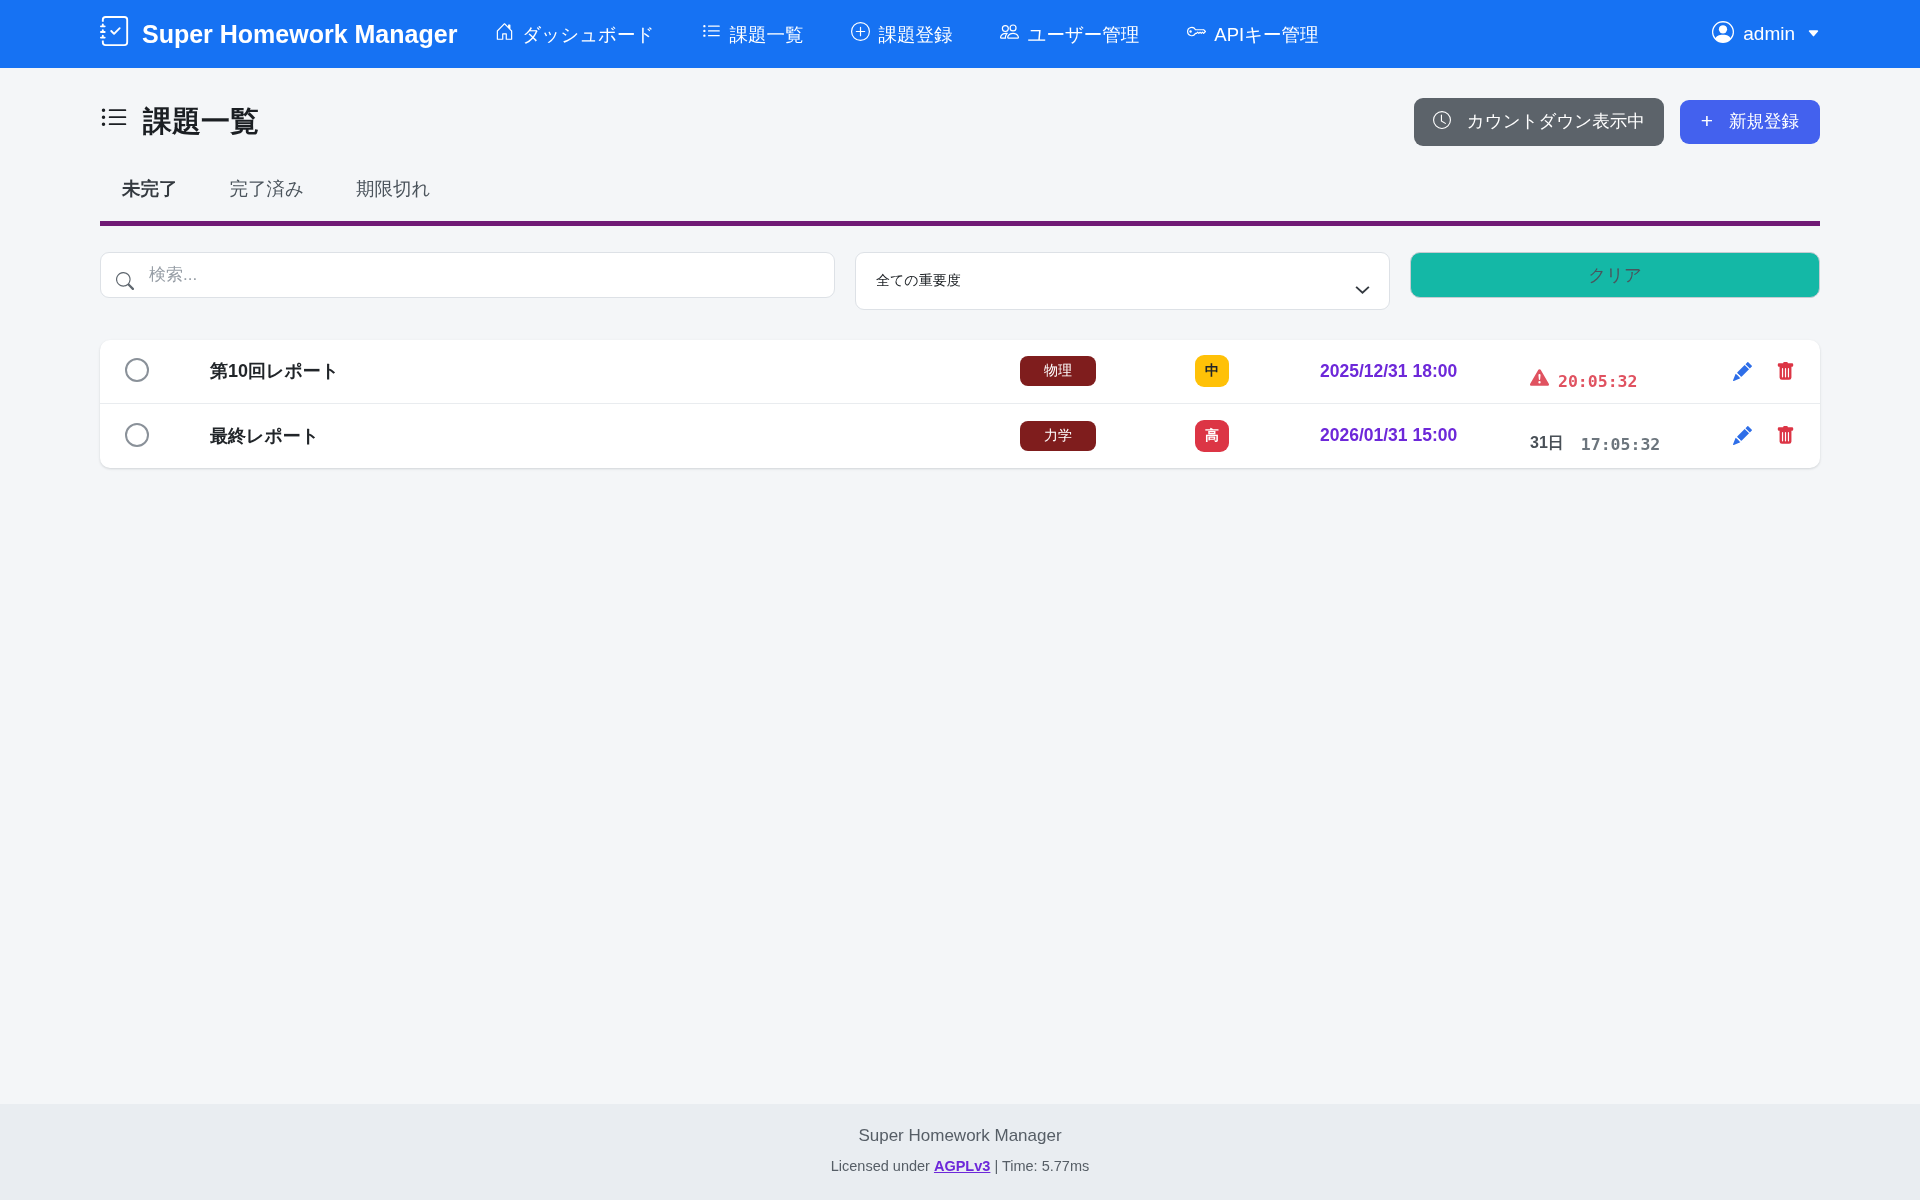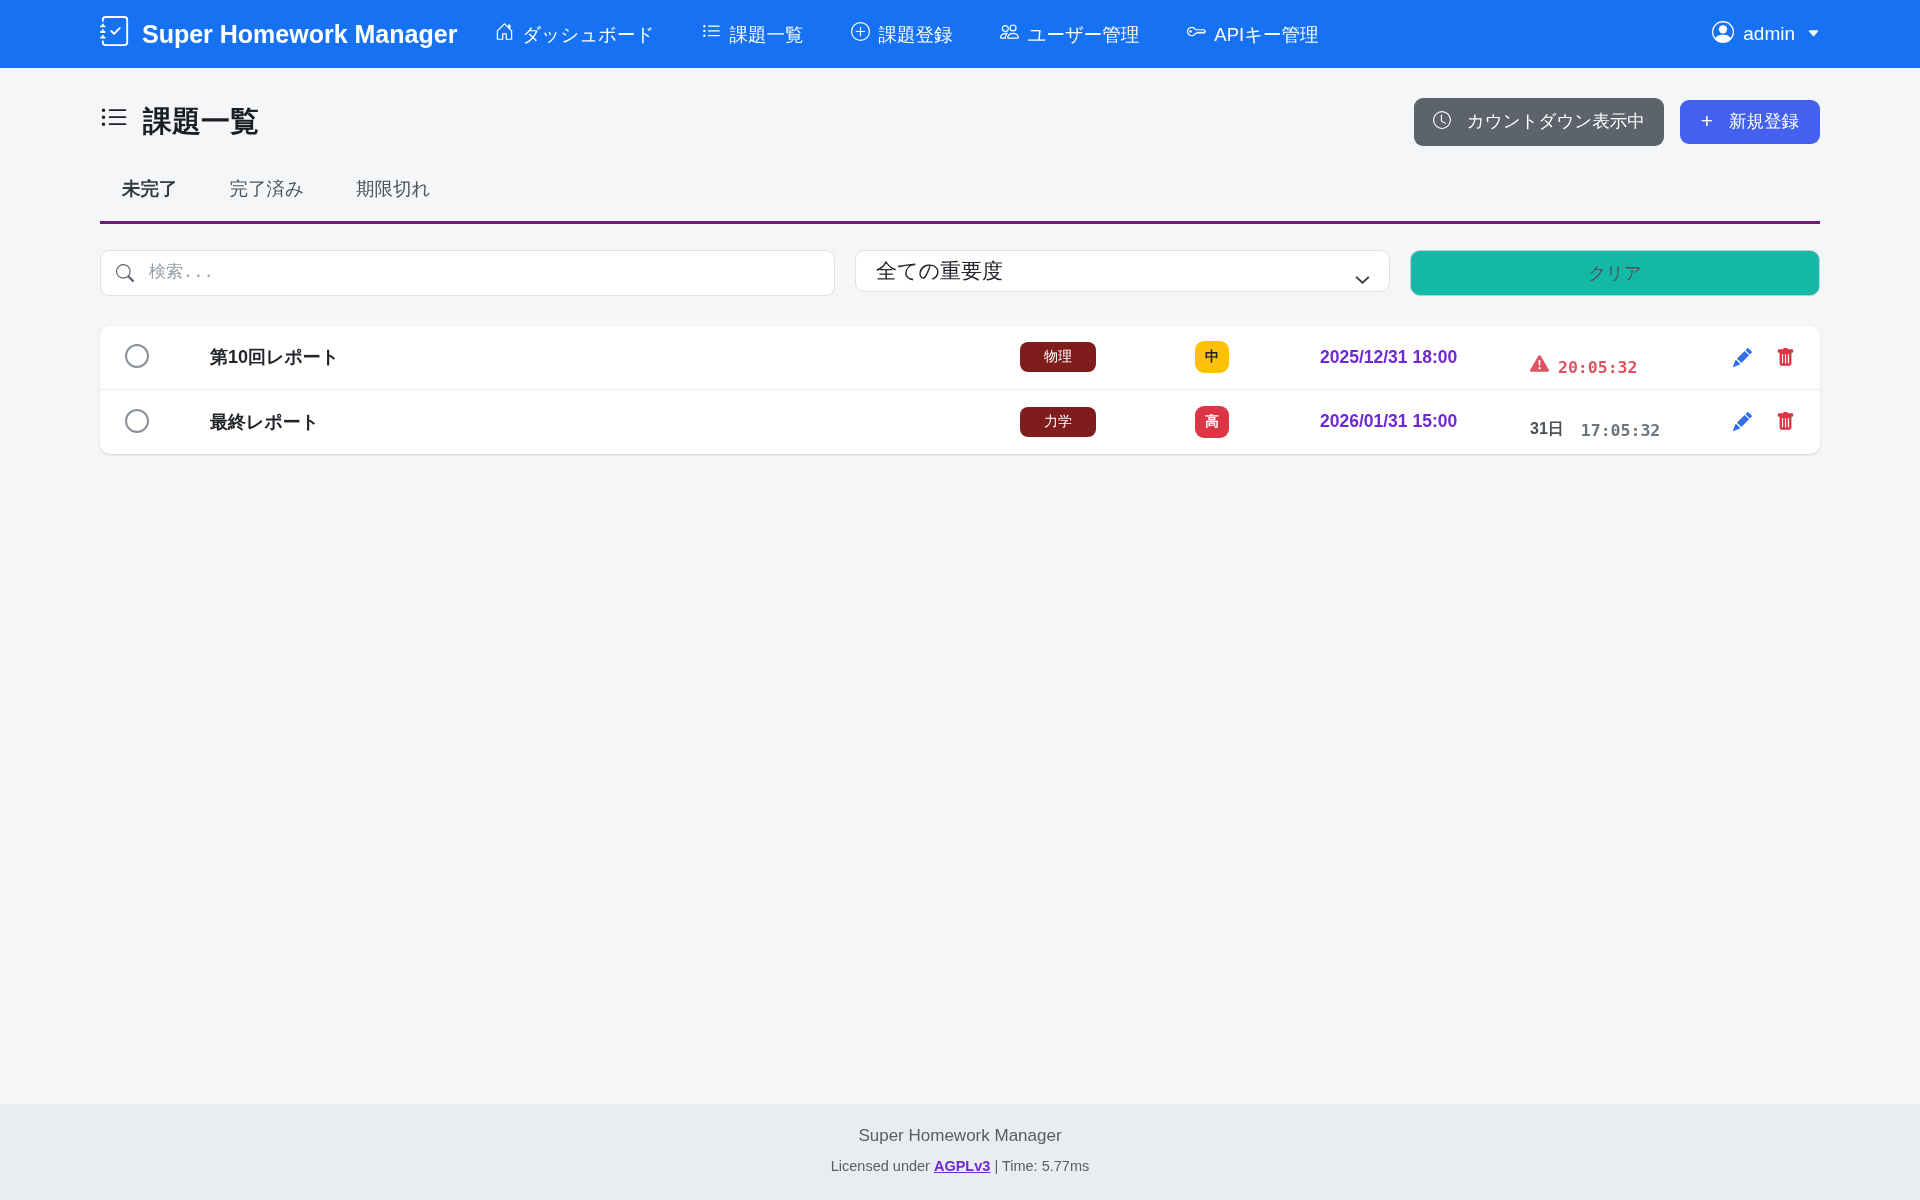--- a/index.html
+++ b/index.html
@@ -37,37 +37,37 @@
   .headbtns { display: flex; align-items: center; gap: 16px; }
   .btn { display: inline-flex; align-items: center; gap: 16px; border: none; border-radius: 9px;
          font-size: 17.5px; font-family: inherit; cursor: pointer; line-height: 1; }
   .btn-countdown { background: #5c636a; color: #fff; padding: 13px 19px; }
   .btn-countdown svg { width: 18px; height: 18px; }
   .btn-new { background: #4361ee; color: #fff; padding: 13px 21px; font-weight: 500; }
   .btn-new .plus { font-size: 21px; font-weight: 400; line-height: 0.8; }
 
   
   .tabs { display: flex; gap: 52px; margin-top: 30px; padding: 0 22px 20px 22px;
-          border-bottom: 3px solid #701a75; }
+          border-bottom: 5px solid #701a75; }
   .tab { font-size: 18.5px; color: #4b545c; cursor: pointer; }
   .tab.active { color: #343a40; font-weight: 700; }
 
   
   .filters { display: flex; gap: 20px; margin-top: 26px; }
   .searchbox { position: relative; flex: 1 1 auto; }
   .searchbox svg { position: absolute; left: 16px; top: 50%; transform: translateY(-50%);
                    width: 18px; height: 18px; color: #5f676f; }
   .searchbox input {
     width: 100%; height: 46px; border: 1px solid #dde1e6; border-radius: 9px;
-    background: #fff; padding: 0 16px 0 48px; font-size: 17px; font-family: Liberation Mono, monospace; color: #737373;
+    background: #fff; padding: 0 16px 0 48px; font-size: 17px; font-family: Liberation Sans, sans-serif; color: #737373;
   }
   .searchbox input::placeholder { color: #979ea6; }
-  .selectbox { position: relative; width: 535px; height: 42px; background: #fff;
+  .selectbox { position: relative; width: 535px; height: 58px; background: #fff;
                border: 1px solid #dde1e6; border-radius: 9px; display: flex; align-items: center;
-               padding: 0 20px; font-size: 21px; color: #212529; cursor: pointer; }
+               padding: 0 20px; font-size: 14px; color: #212529; cursor: pointer; }
   .selectbox svg { position: absolute; right: 18px; width: 17px; height: 17px; color: #343a40; }
   .btn-clear { width: 410px; height: 46px; background: #14b8a6; border: 1px solid #c6ccd2;
                border-radius: 10px; font-size: 17.5px; color: #4b545c; font-family: inherit; cursor: pointer; }
 
   
   .tablecard { margin-top: 30px; background: #fff; border-radius: 10px;
                box-shadow: 0 1px 3px rgba(20,30,40,.1), 0 1px 2px rgba(20,30,40,.06); overflow: hidden; }
   .trow { display: grid; grid-template-columns: 85px minmax(0,1fr) 175px 125px 210px 175px 90px;
           align-items: center; padding: 0 25px; }
   .thead { font-weight: 700; font-size: 17px; color: #212529; height: 52px; border-bottom: 1px solid #dbe0e5; }

